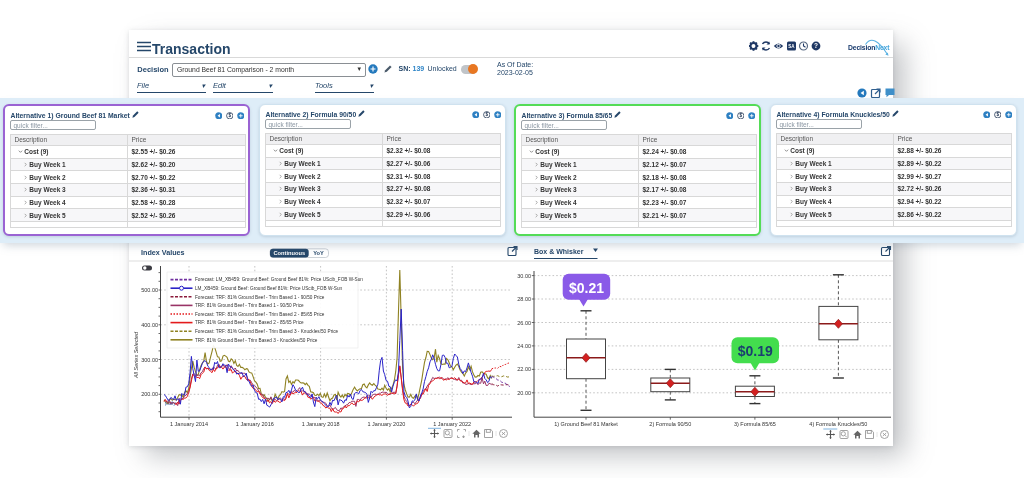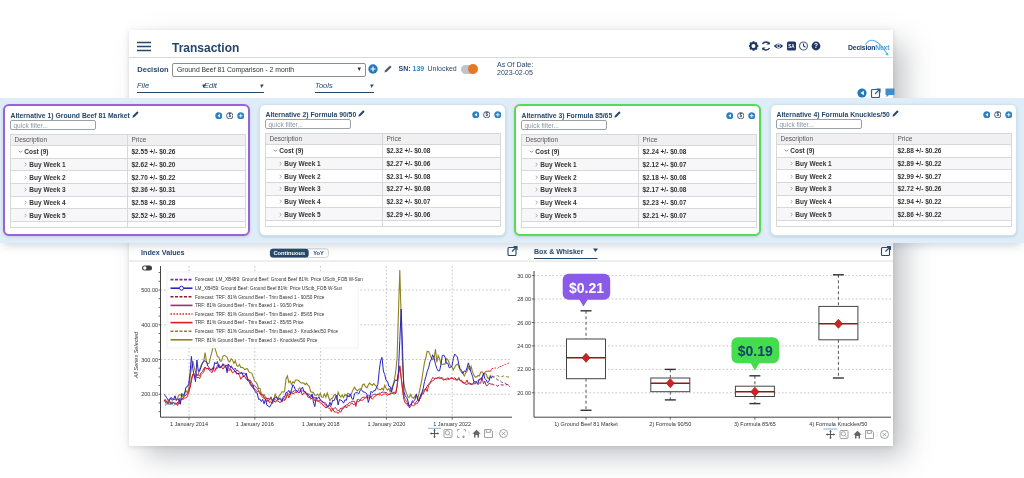--- a/index.html
+++ b/index.html
@@ -1,18 +1,18 @@
 <!DOCTYPE html>
 <html><head><meta charset="utf-8"><style>
 html,body{margin:0;padding:0;}
 body{width:1024px;height:478px;background:#fff;overflow:hidden;position:relative;font-family:"Liberation Sans",sans-serif;}
 .card{position:absolute;left:129px;top:30px;width:764px;height:416px;background:#fff;
   box-shadow:14px 12px 26px -2px rgba(120,125,130,0.45), 0 1px 5px rgba(140,145,150,0.30);}
 .hamb{position:absolute;left:8px;top:10.5px;}
-.htitle{position:absolute;left:43px;top:10.5px;font-size:12px;font-weight:bold;color:#25476a;}
+.htitle{position:absolute;left:23px;top:10.5px;font-size:14px;font-weight:bold;color:#25476a;}
 .hicons{position:absolute;left:620px;top:11px;}
 .logo{position:absolute;left:719px;top:6.5px;}
 .hdiv{position:absolute;left:0;top:26.5px;width:764px;border-top:1px solid #d9d9d9;}
 .dlabel{position:absolute;left:8.3px;top:35px;font-size:7.5px;font-weight:bold;color:#25476a;}
 .dselect{position:absolute;left:43px;top:33px;width:188px;height:10px;border:1px solid #8a8f94;border-radius:2px;
   font-size:6.8px;color:#333;padding:1.5px 0 0 4px;background:#fff;}
 .dselect .caret{position:absolute;right:4px;top:1px;font-size:7px;color:#333;}
 .plus{position:absolute;left:239px;top:33.5px;}
 .pencil{position:absolute;left:255px;top:34.5px;}
 .sn{position:absolute;left:269.5px;top:35px;font-size:7px;font-weight:bold;color:#25476a;}
@@ -103,21 +103,21 @@
   <svg class="pencil" width="8" height="8" viewBox="0 0 10 10">
       <path d="M0.5 9.5 L1.5 6.5 L7.5 0.5 L9.5 2.5 L3.5 8.5 Z" fill="#4a5a6a"></path>
     </svg>
   <div class="sn">SN: <span style="color:#2f86c8">139</span></div>
   <div class="unlocked">Unlocked</div>
   <div class="toggle">
       <div class="knob"></div>
     </div>
   <div class="asof">As Of Date:<br>2023-02-05</div>
   <div class="menu" style="left:8px;width:69px">File<span class="mcaret">▾</span></div>
-  <div class="menu" style="left:75px;width:60px">Edit<span class="mcaret">▾</span></div>
+  <div class="menu" style="left:84px;width:60px">Edit<span class="mcaret">▾</span></div>
   <div class="menu" style="left:186px;width:59px">Tools<span class="mcaret">▾</span></div>
   <svg class="hbicons" width="42" height="10" viewBox="0 0 42 10">
     <circle cx="5" cy="5" r="4.6" fill="#2479bd"></circle>
       <path d="M6.8 2.8 L3.6 5 L6.8 7.2 Z" fill="#fff"></path>
     <g transform="translate(14,0)">
         <rect x="0.5" y="1.5" width="8" height="8" rx="1" fill="none" stroke="#2f5f8f" stroke-width="1.2"></rect>
         <path d="M4 6 L8.5 1.5 M5.5 1 L9 1 L9 4.5" fill="none" stroke="#2f5f8f" stroke-width="1.2"></path>
       </g>
     <g transform="translate(28,0)">
         <path d="M0.5 0.5 H9.5 V7 H4 L1.5 9.3 V7 H0.5 Z" fill="#3f8fc9"></path>

